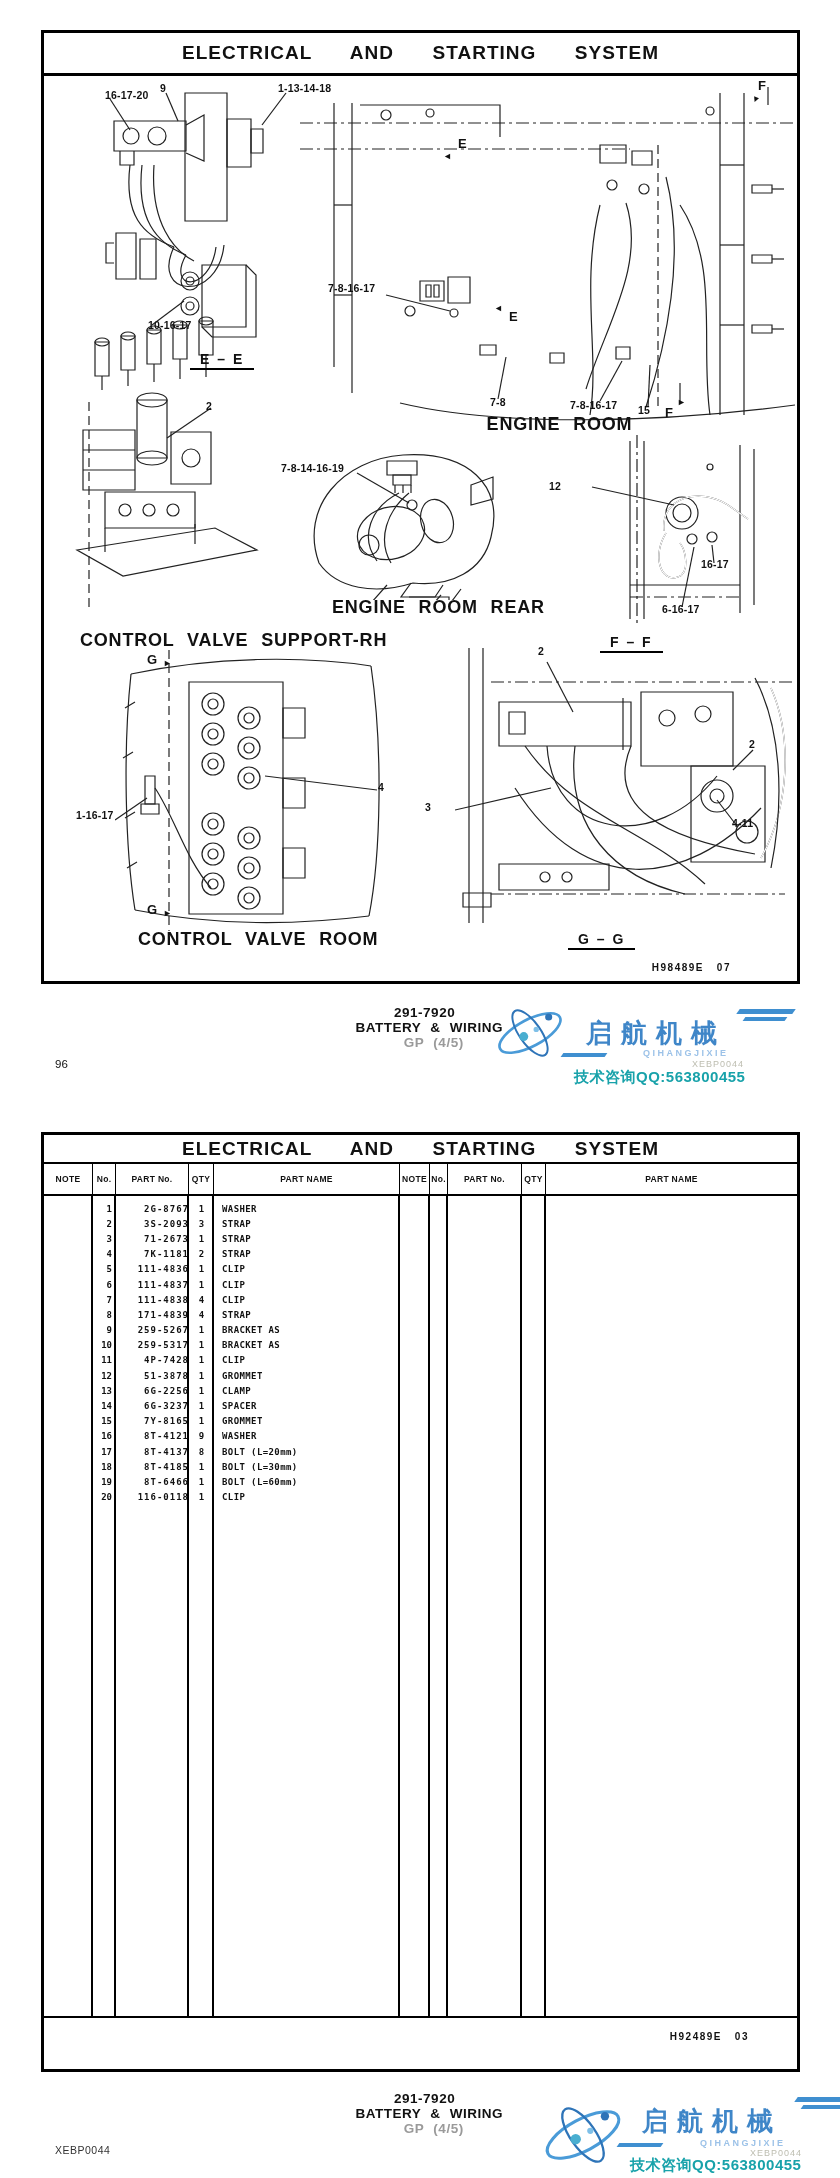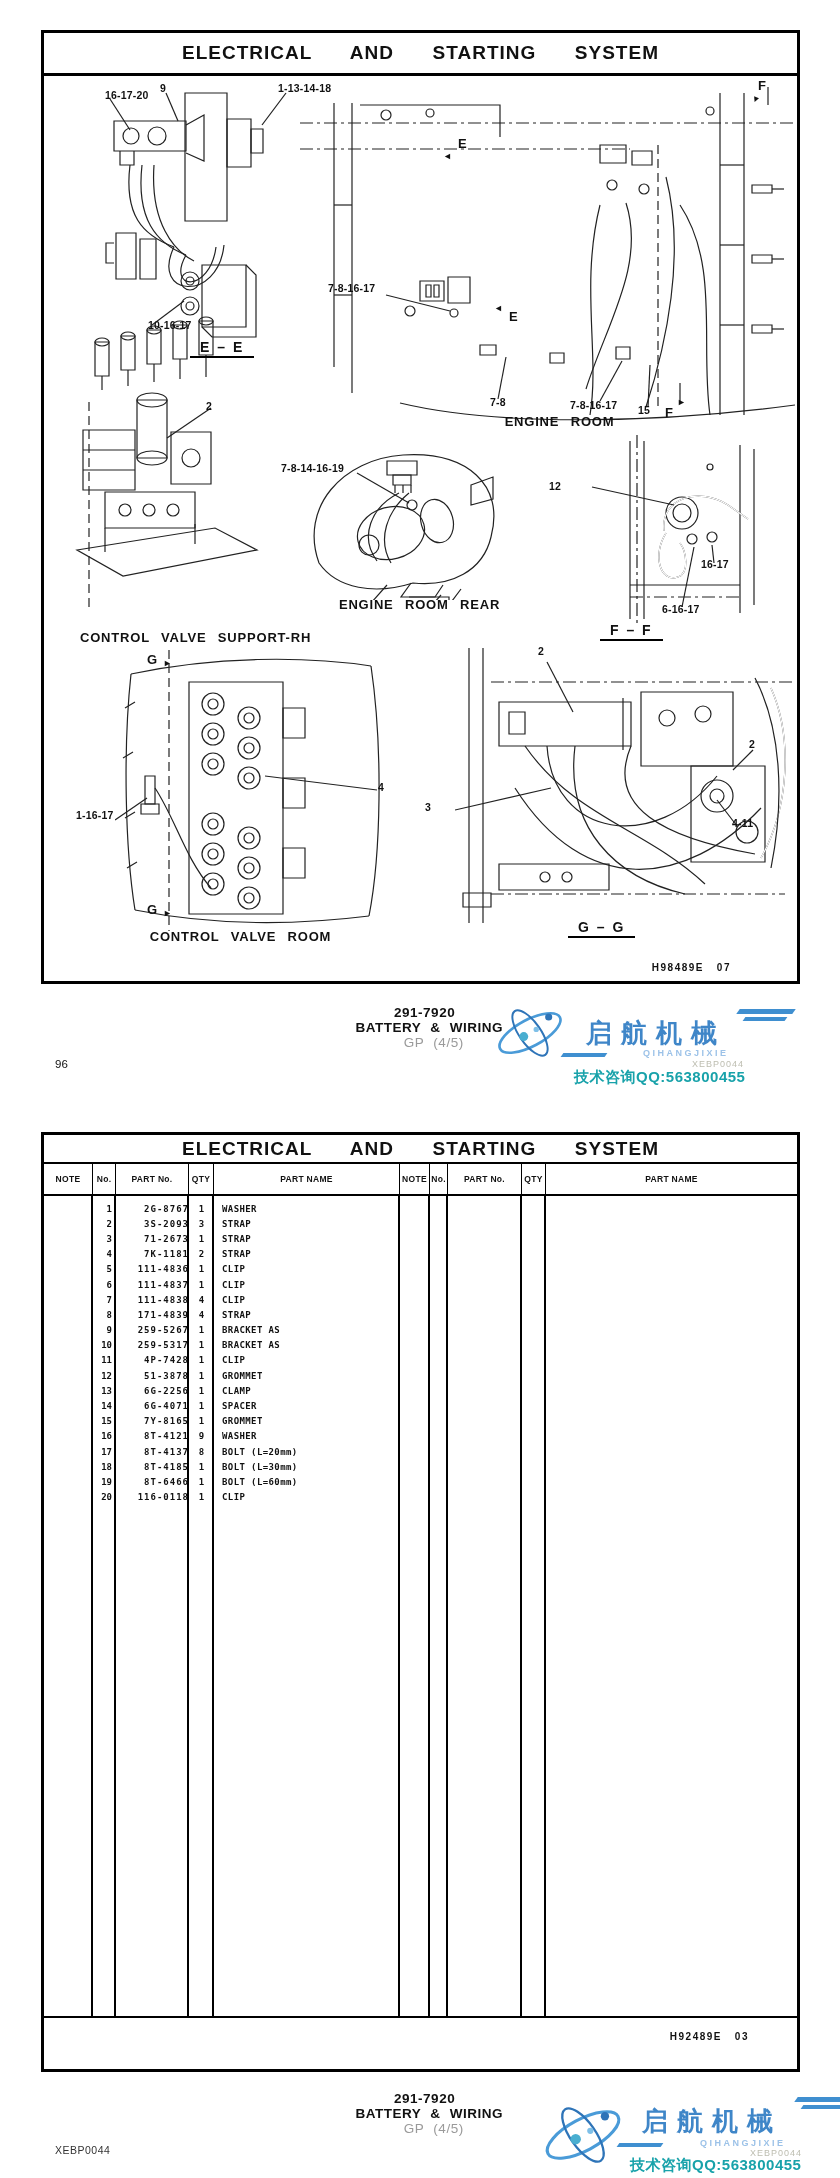--- a/index.html
+++ b/index.html
@@ -11,42 +11,42 @@
   #sheet1{top:30px;height:948px}
   #sheet2{top:1132px;height:934px}
   .sheet-title{display:flex;align-items:center;justify-content:center;
                font-size:19px;font-weight:700;letter-spacing:1px;word-spacing:13px;white-space:pre}
   #sheet1 .sheet-title{height:40px;border-bottom:3px solid #000}
   #sheet2 .sheet-title{height:27px;border-bottom:2.5px solid #000}
   .p1-body{position:relative;height:905px}
 
   
   .callout{position:absolute;font-size:10.5px;font-weight:600;letter-spacing:.2px;white-space:nowrap}
-  .seccap{position:absolute;font-size:13px;font-weight:700;letter-spacing:.8px;word-spacing:7px;
+  .seccap{position:absolute;font-size:18px;font-weight:700;letter-spacing:.8px;word-spacing:7px;
           white-space:nowrap;text-align:center}
   .cutcap{position:absolute;font-size:14px;font-weight:700;letter-spacing:2px;
-          border-bottom:2.5px solid #000;padding:0 10px 1px;white-space:nowrap;text-align:center}
+          border-bottom:2.5px solid #000;padding:12px 10px 1px;white-space:nowrap;text-align:center}
   .marker{position:absolute;font-size:13px;font-weight:700}
   .arr{position:absolute;font-size:9px;line-height:1}
   .docnum{position:absolute;font-size:10px;font-weight:600;letter-spacing:1.5px;white-space:pre}
   #sheet1 .docnum{right:66px;bottom:8px}
 
   
   .diag{position:absolute}
   .diag path,.diag circle,.diag ellipse,.diag rect{fill:none;stroke:#222;stroke-width:1.2px}
   .dd{stroke-dasharray:13 4 3 4;stroke-width:1px}
   .dash{stroke-dasharray:9 5;stroke-width:1.5px}
   .hose{stroke-width:6.5px}
   .hin{stroke:#fff !important;stroke-width:3px}
   .lead{stroke-width:1px}
 
   
   .figcap{position:absolute;left:0;width:840px;text-align:center;font-size:13.5px;
           font-weight:700;letter-spacing:.5px;word-spacing:5px;white-space:pre}
-  .figcap .gray{color:#9a9a9a;margin-left:9px;font-weight:400}
+  .figcap .gray{color:#9a9a9a;margin-left:9px;font-weight:700}
   #figcap1{top:990px}
   #figcap2{top:2076px}
   .pageno{position:absolute;left:55px;top:1058px;font-size:11.5px}
   .bcode{position:absolute;left:55px;top:2144px;font-size:10.5px;letter-spacing:.5px;color:#333}
 
   
   .thead{display:grid;grid-template-columns:49px 23px 73px 25px 186px 30px 18px 74px 24px 1fr;
          height:30px;border-bottom:2.5px solid #000;font-size:8.5px;font-weight:700}
   .thead .hc{display:flex;align-items:center;justify-content:center;border-right:1.8px solid #000;letter-spacing:.3px}
   .thead .hc:last-child{border-right:none}
@@ -548,21 +548,21 @@
           <div class="pcell c4">CLAMP</div>
           <div class="pcell c5"></div>
           <div class="pcell c6"></div>
           <div class="pcell c7"></div>
           <div class="pcell c8"></div>
           <div class="pcell c9"></div>
         </div>
         <div class="prow">
           <div class="pcell c0"></div>
           <div class="pcell c1">14</div>
-          <div class="pcell c2">6G-4071</div>
+          <div class="pcell c2">6G-3237</div>
           <div class="pcell c3">1</div>
           <div class="pcell c4">SPACER</div>
           <div class="pcell c5"></div>
           <div class="pcell c6"></div>
           <div class="pcell c7"></div>
           <div class="pcell c8"></div>
           <div class="pcell c9"></div>
         </div>
         <div class="prow">
           <div class="pcell c0"></div>

